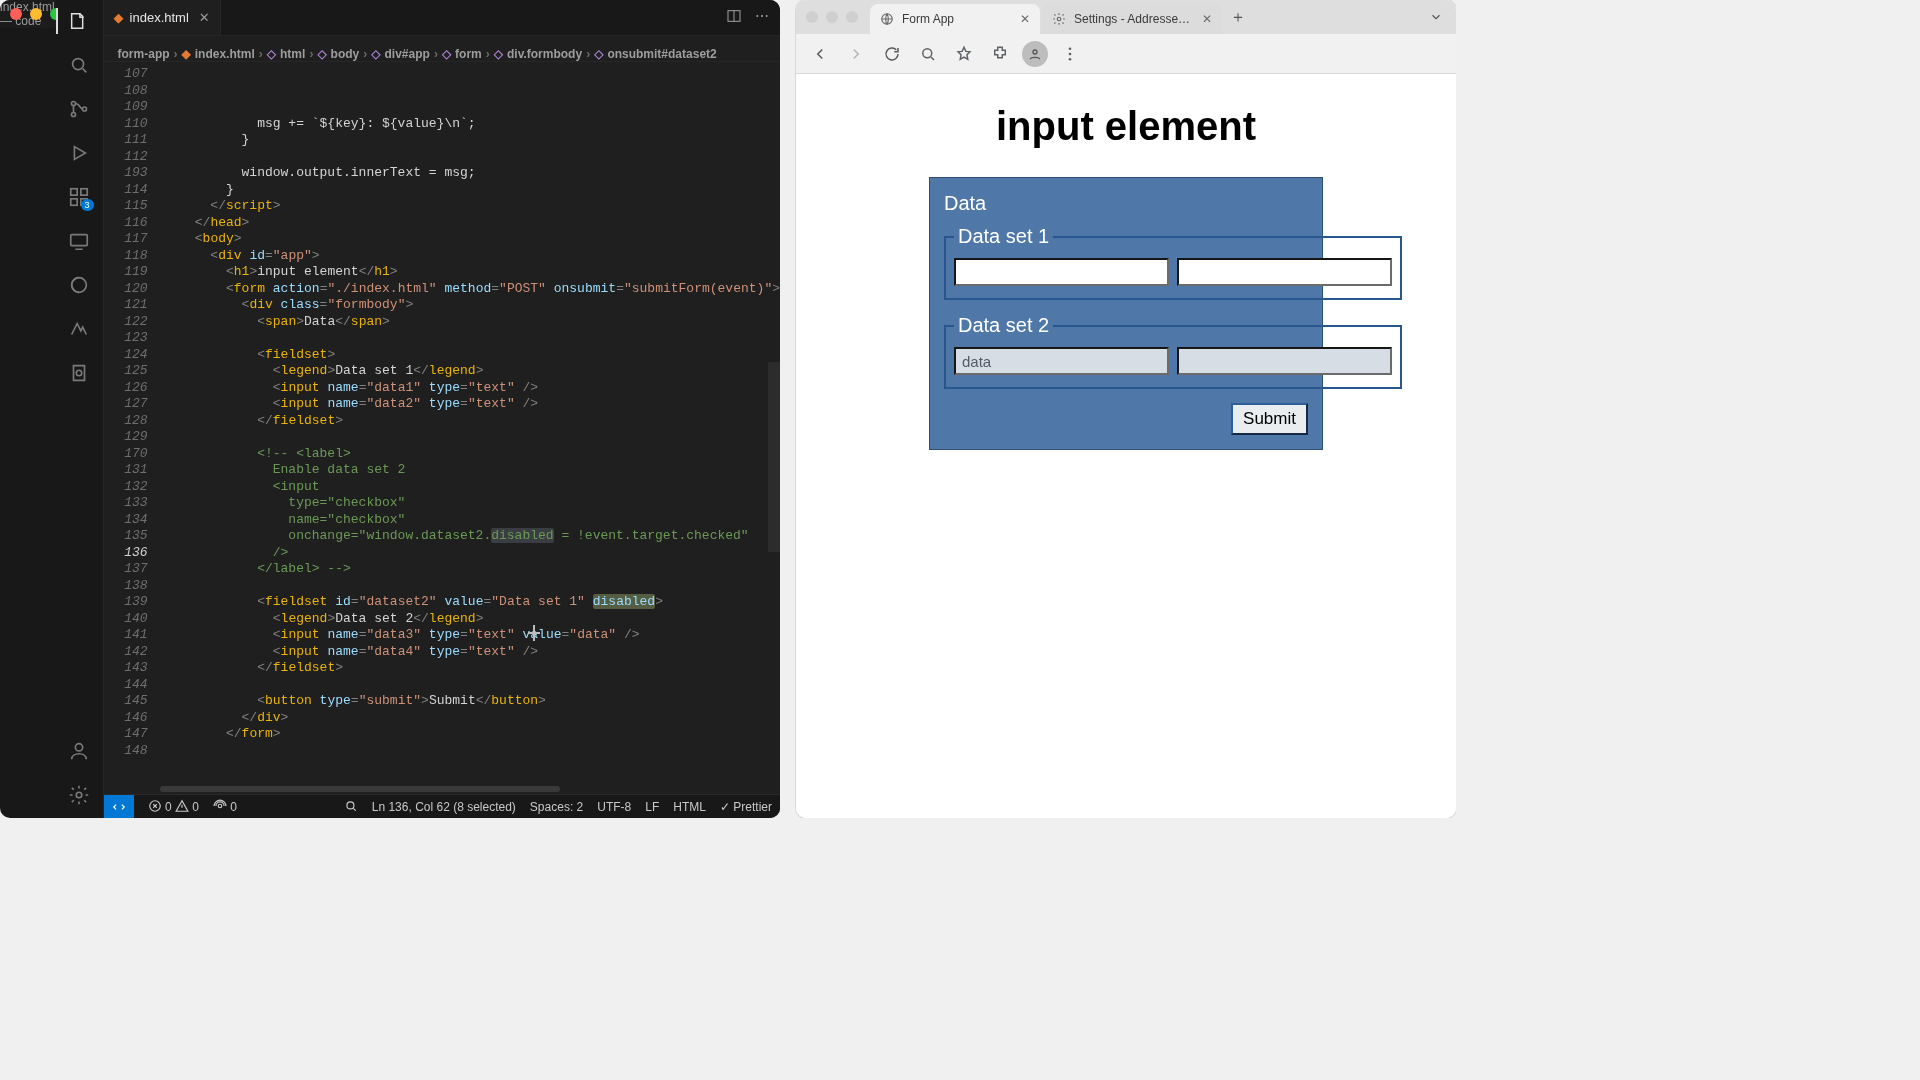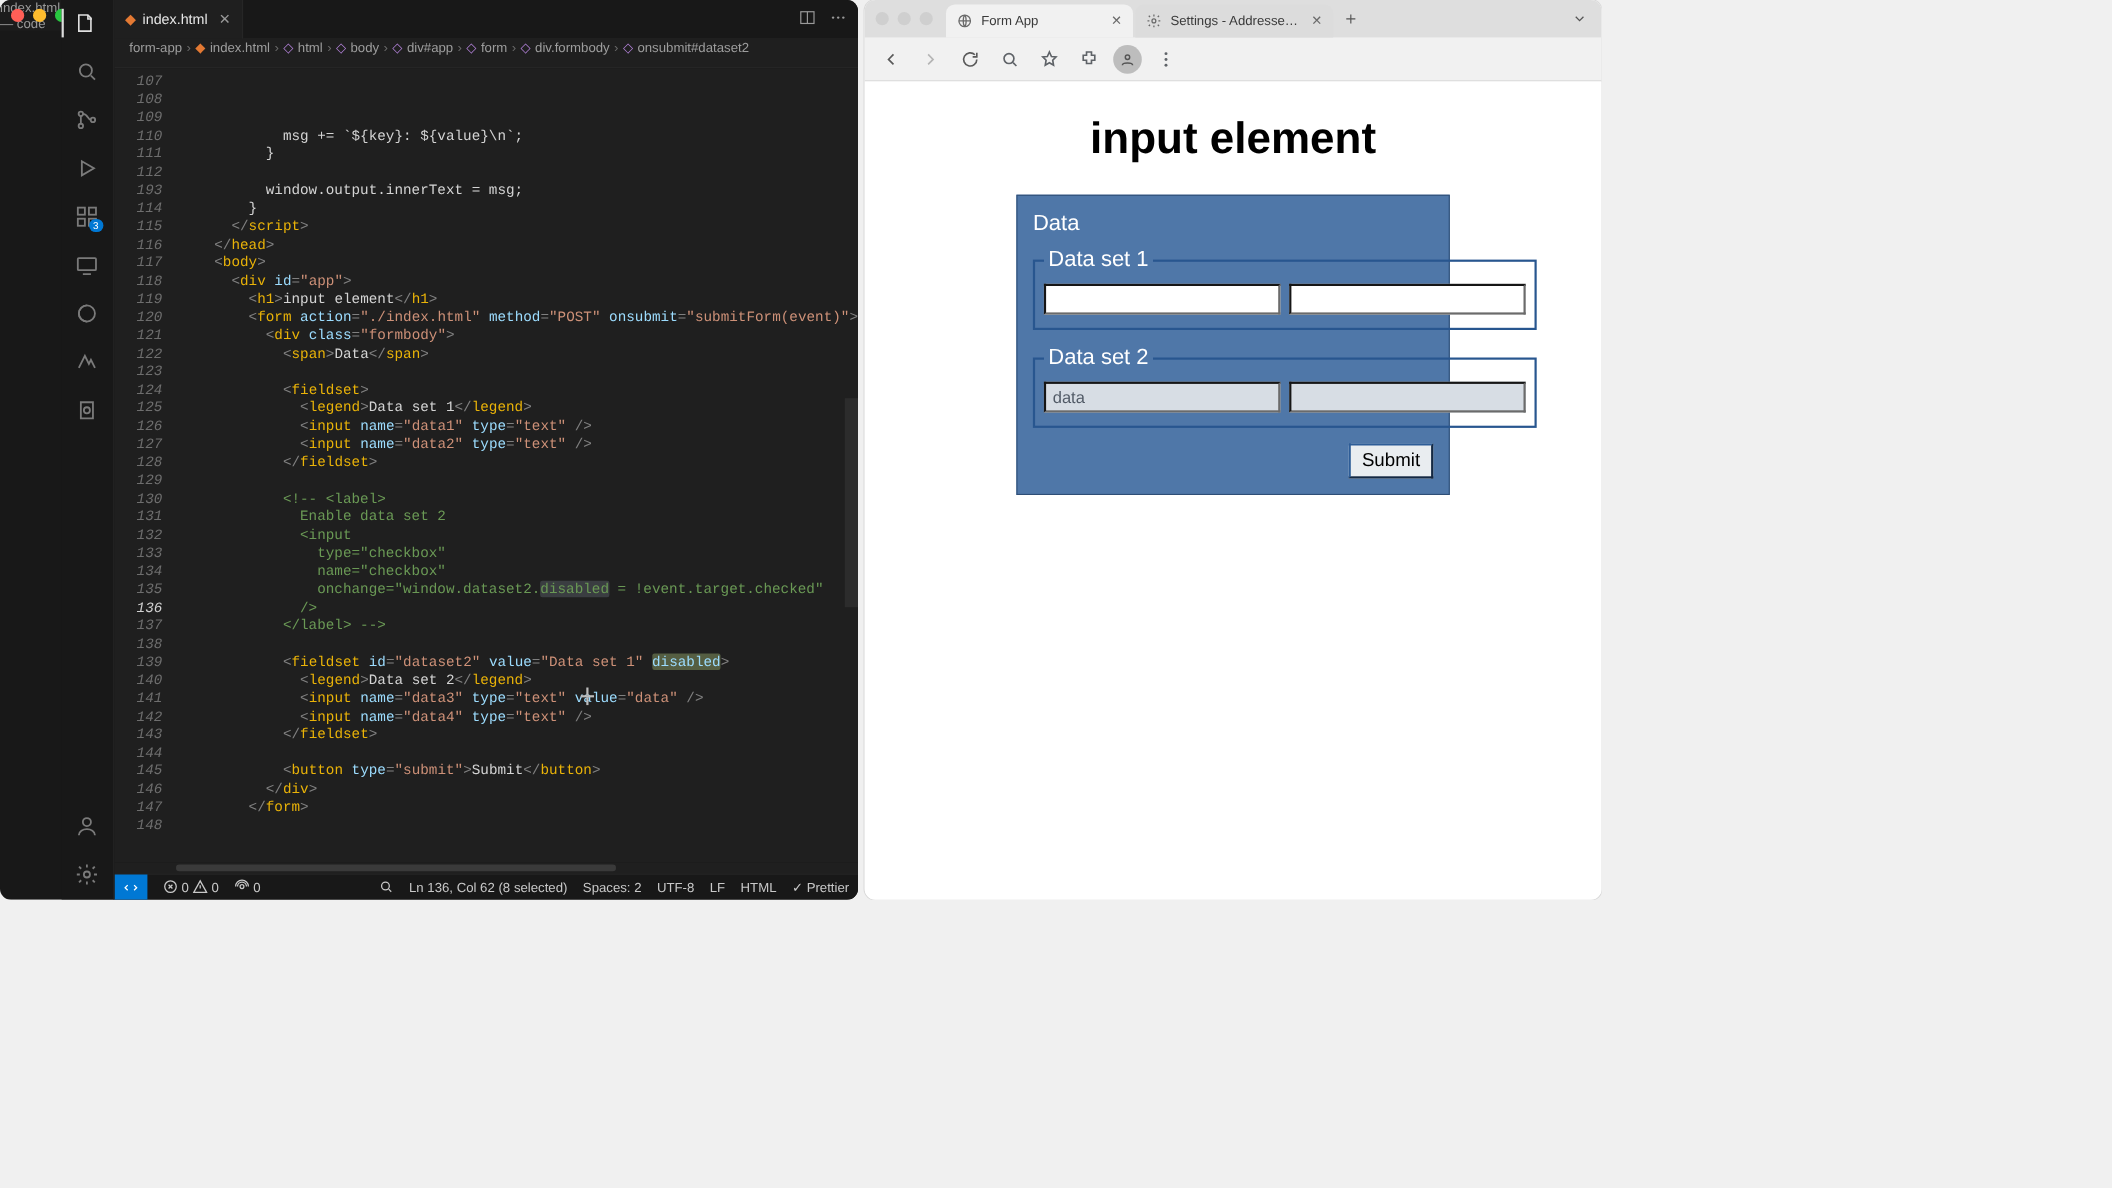--- a/index.html
+++ b/index.html
@@ -69,24 +69,24 @@
     display:flex; align-items:center; gap:6px;
     padding: 0 10px; background:#1f1f1f; color:#e6e6e6;
     border-right:1px solid #262626; font-size:13px;
   }
   .tab .dot-html { color:#e37933; }
   .tab .x { color:#9a9a9a; margin-left:4px; cursor:pointer;}
   .tab-actions { margin-left:auto; display:flex; align-items:center; gap:12px; padding-right:10px; color:#9a9a9a;}
   .tab-actions svg { width:16px; height:16px; }
 
   .breadcrumbs {
-    height: 26px; display:flex; align-items:flex-start; gap:4px;
+    height: 26px; display:flex; align-items:flex-end; gap:4px;
     padding: 0 14px; font-size:12px; color:#9d9d9d;
     background:#1f1f1f; border-bottom:1px solid #262626;
-    white-space: nowrap; overflow:hidden;
+    white-space: nowrap; overflow:hidden;font-weight:bold;
   }
   .breadcrumbs .sep { color:#6b6b6b; }
   .breadcrumbs .bc-icon { color:#e37933; }
 
   .code-area {
     flex:1; display:flex; overflow:hidden;
     font-family: Menlo, Consolas, "Courier New", monospace;
     font-size: 13px; line-height: 16.5px;
     background:#1f1f1f;
     position: relative;
@@ -143,21 +143,21 @@
   .statusbar .remote {
     background:#0078d4; color:#fff; height:24px; margin:-0 0 0 -8px;
     display:flex; align-items:center; padding:0 8px;
   }
   .statusbar .spacer { flex:1; }
   .statusbar svg { width:14px; height:14px; vertical-align:-2px; }
 
   
   .browser-window {
     flex:1; height: 818px; background:#fff;
-    border-radius: 10px; margin-left: 6px; overflow:hidden;
+    border-radius: 10px; margin-left: 16px; overflow:hidden;
     display:flex; flex-direction:column;
     box-shadow: 0 0 0 1px #d9d9d9;
   }
   .chrome-top { background:#dedede; }
   .chrome-tabs {
     height: 34px; display:flex; align-items:flex-end; padding-left:10px; gap:0;
   }
   .chrome-tabs .traffic { position:static; margin-right:12px; align-self:center;}
   .ctab {
     height:30px; min-width:170px; max-width:180px;
@@ -372,21 +372,21 @@
             <div>120</div>
             <div>121</div>
             <div>122</div>
             <div>123</div>
             <div>124</div>
             <div>125</div>
             <div>126</div>
             <div>127</div>
             <div>128</div>
             <div>129</div>
-            <div>130</div>
+            <div>170</div>
             <div>131</div>
             <div>132</div>
             <div>133</div>
             <div>134</div>
             <div>135</div>
             <div class="cur">136</div>
             <div>137</div>
             <div>138</div>
             <div>139</div>
             <div>140</div>

